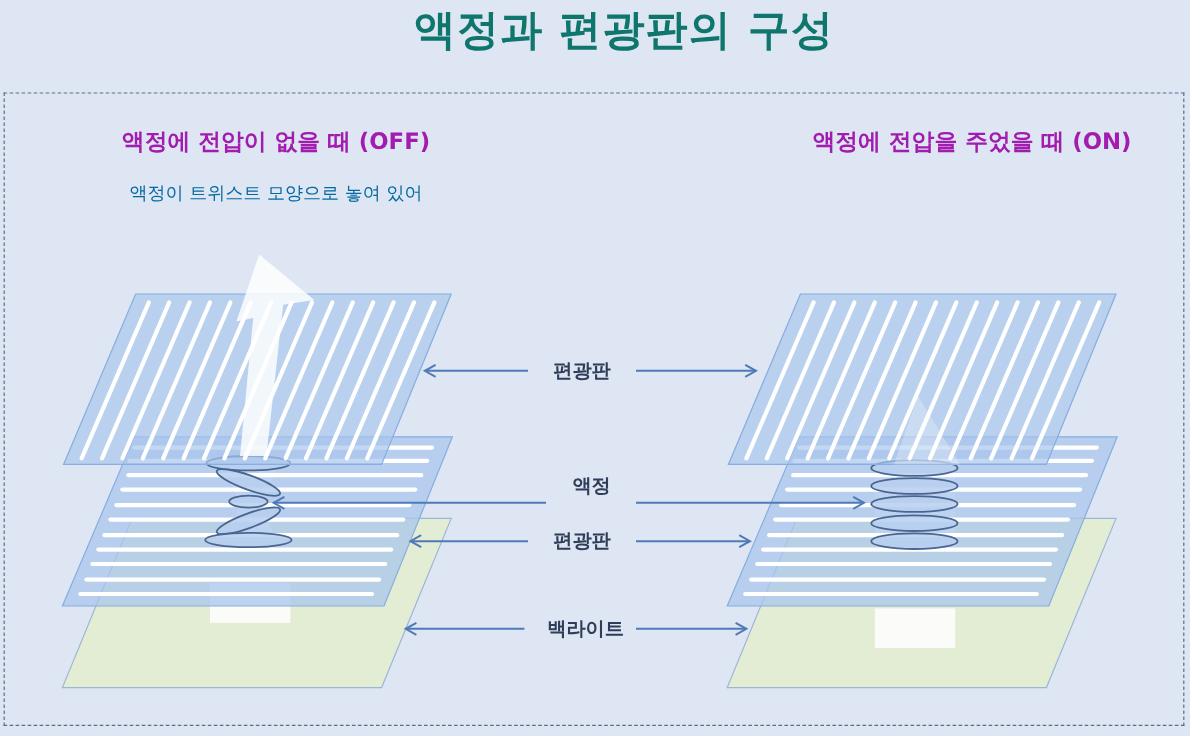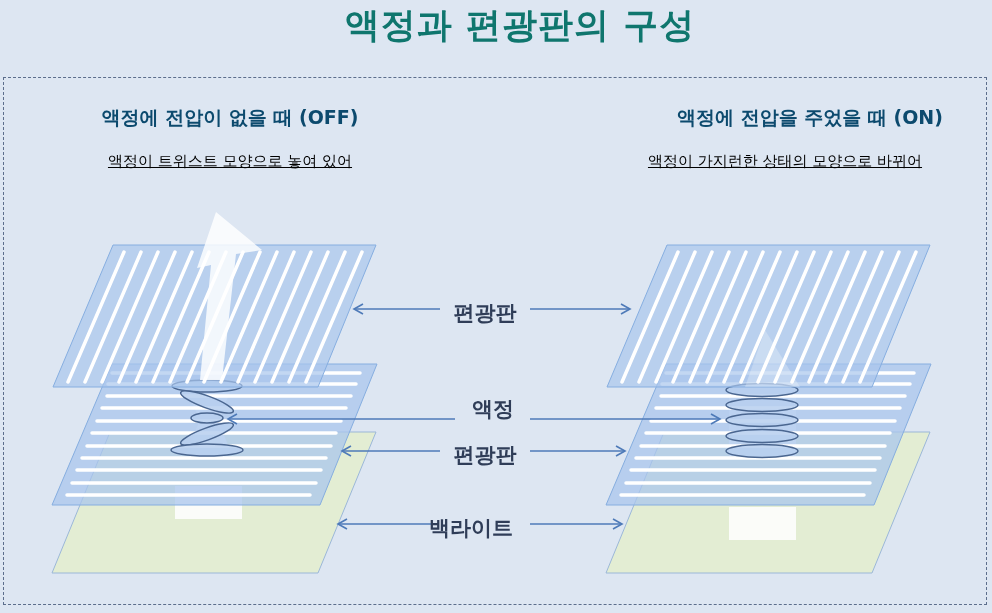--- a/index.html
+++ b/index.html
@@ -12,47 +12,46 @@
     .title {
       position: absolute; left: 0; top: 2px; width: 992px;
       text-align: center; font-size: 35px; font-weight: bold;
       color: #0f766e; letter-spacing: 1px; padding-left: 24px;
     }
     .frame {
       position: absolute; left: 3px; top: 77px; width: 984px; height: 528px;
       border: 1.5px dashed #5c6e8c; box-sizing: border-box;
     }
     .heading {
-      position: absolute; font-size: 19px; font-weight: bold; color: #0c4a6e;
+      position: absolute; font-size: 19px; font-weight: bold; color: #a21caf;
       text-align: center; white-space: nowrap;
     }
     .desc {
-      position: absolute; font-size: 15px; color: #000000; text-align: center;
-      line-height: 24px; white-space: nowrap; text-decoration: underline;
+      position: absolute; font-size: 15px; color: #0369a1; text-align: center;
+      line-height: 24px; white-space: nowrap;
     }
     .label {
-      position: absolute; font-size: 21px; font-weight: bold; color: #2f3d58;
+      position: absolute; font-size: 16px; font-weight: bold; color: #2f3d58;
       text-align: center; width: 110px; white-space: nowrap;
     }
     svg.diagram { position: absolute; left: 0; top: 0; }
   </style>
 </head>
 <body>
 
 <div class="title">액정과 편광판의 구성</div>
 <div class="frame"></div>
 
 <div class="heading" style="left:40px; top:105px; width:380px;">액정에 전압이 없을 때 (OFF)</div>
 <div class="desc" style="left:40px; top:149px; width:380px;">
   <div>액정이 트위스트 모양으로 놓여 있어</div>
 </div>
 
 <div class="heading" style="left:620px; top:105px; width:380px;">액정에 전압을 주었을 때 (ON)</div>
 <div class="desc" style="left:595px; top:149px; width:380px;">
-  <div>액정이 가지런한 상태의 모양으로 바뀌어</div>
 </div>
 
 <svg class="diagram" width="992" height="613" viewBox="0 0 992 613">
   <defs>
     <marker id="arrowhead" markerWidth="12" markerHeight="12" refX="10" refY="6" orient="auto" markerUnits="userSpaceOnUse">
       <path d="M1,1 L10,6 L1,11" fill="none" stroke="#4e7ab8" stroke-width="1.6"></path>
     </marker>
     <clipPath id="clipTopL">
         <polygon points="113,245 376,245 318,387 53,387"></polygon>
       </clipPath>
@@ -189,13 +188,13 @@
     <line x1="530" y1="451" x2="625" y2="451" marker-end="url(#arrowhead)"></line>
 
     <line x1="437" y1="524" x2="338" y2="524" marker-end="url(#arrowhead)"></line>
     <line x1="530" y1="524" x2="622" y2="524" marker-end="url(#arrowhead)"></line>
   </g>
 </svg>
 
 <div class="label" style="left:430px; top:299px;">편광판</div>
 <div class="label" style="left:438px; top:395px;">액정</div>
 <div class="label" style="left:430px; top:441px;">편광판</div>
-<div class="label" style="left:416px; top:514px;">백라이트</div>
+<div class="label" style="left:433px; top:514px;">백라이트</div>
 
 </body></html>

